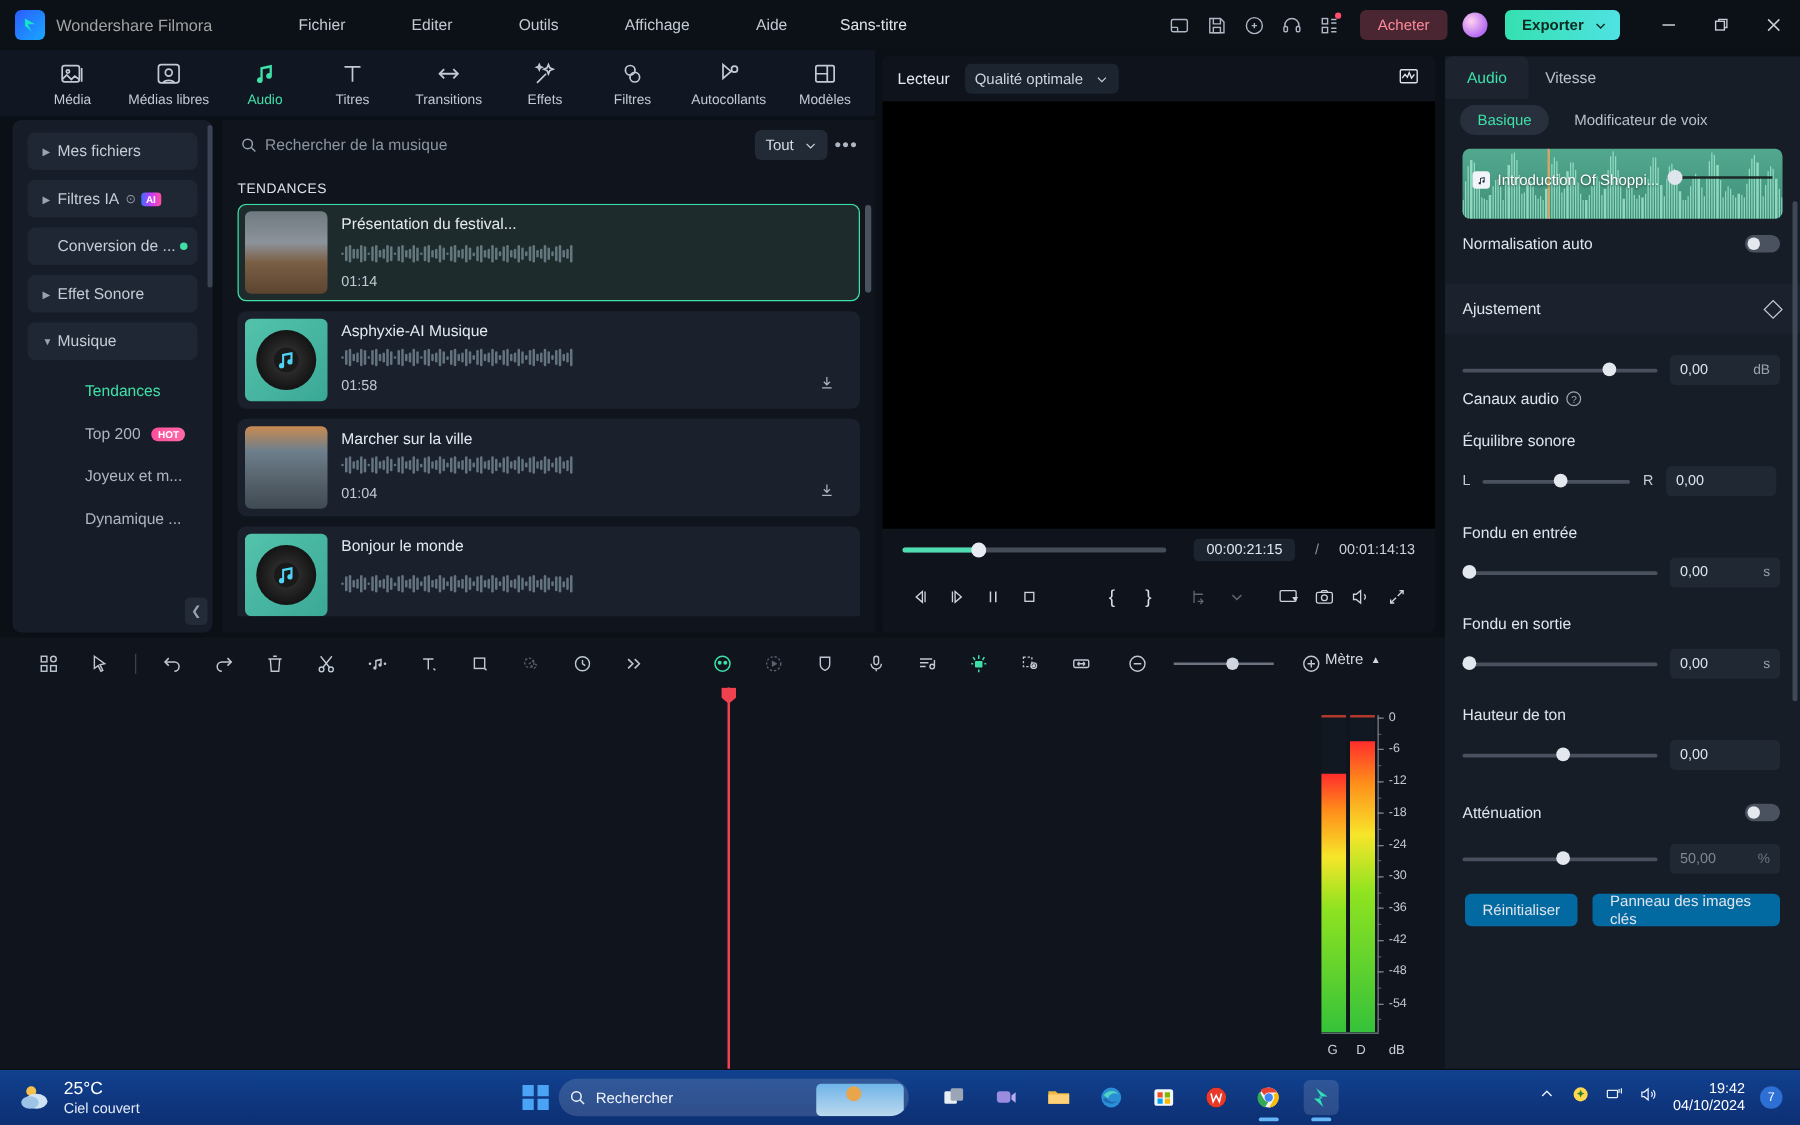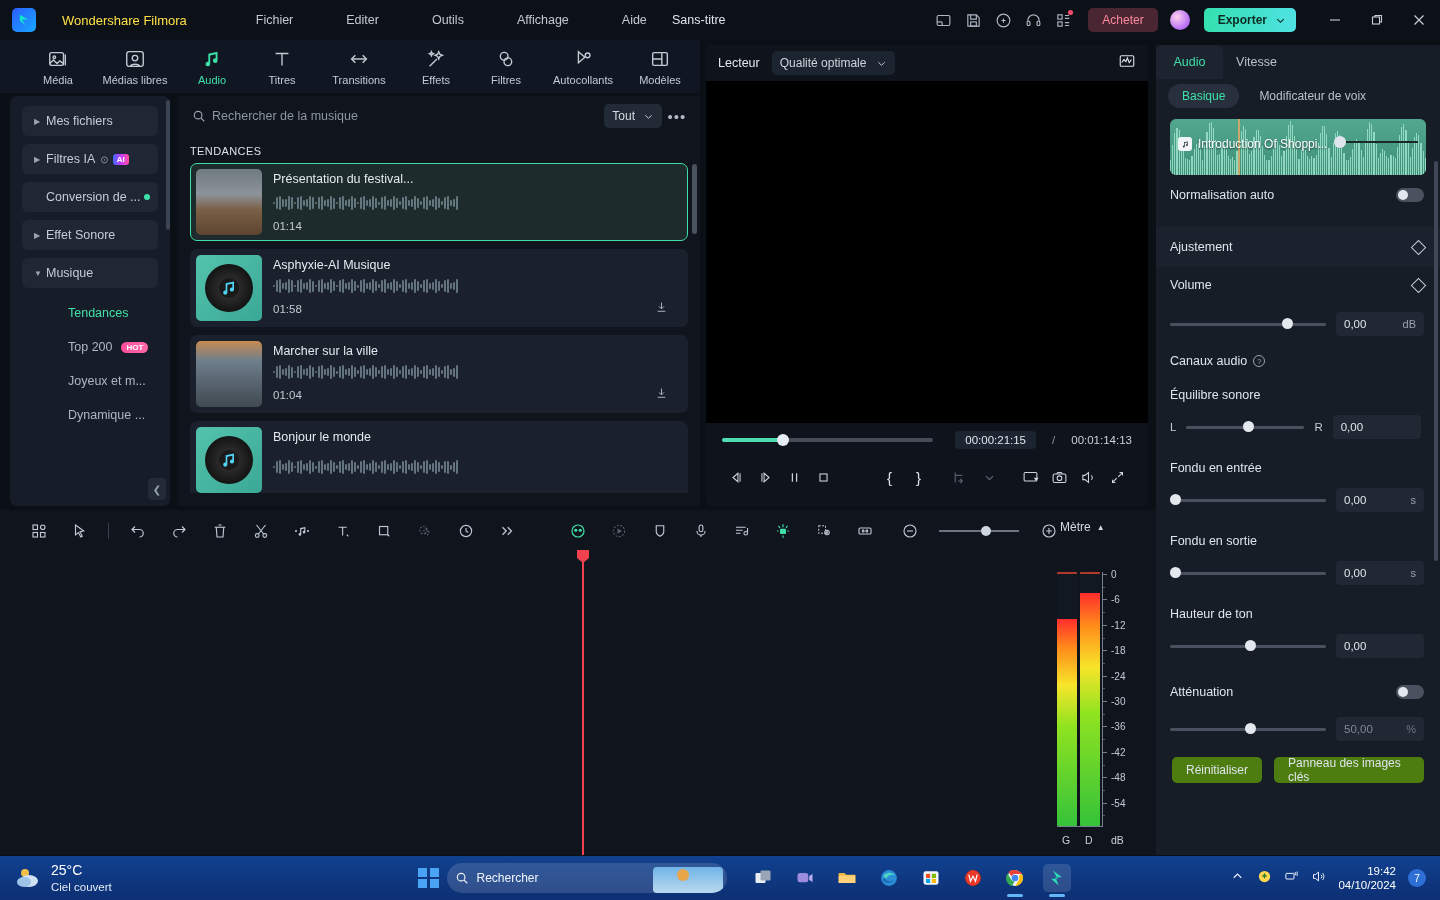--- a/index.html
+++ b/index.html
@@ -17,21 +17,21 @@
   .titlebar {
     position: absolute; left: 0; top: 0; width: 1440px; height: 40px;
     background: #0c1117; display: flex; align-items: center;
   }
   .logo-box {
     width: 24px; height: 24px; margin-left: 12px; border-radius: 5px;
     background: linear-gradient(135deg,#2c5cff,#17a9ff);
     display: flex; align-items: center; justify-content: center;
   }
   .logo-box svg { width: 14px; height: 14px; }
-  .brand { margin-left: 26px; font-size: 13px; color: #fde047; }
+  .brand { margin-left: 9px; font-size: 13px; color: #a3a3a3; }
   .menu { display: flex; margin-left: 42px; gap: 26px; }
   .menu-item { font-size: 12.5px; color: #c3cad4; cursor: default; margin-left: 27px; }
   .doc-title { position: absolute; left: 672px; font-size: 12.5px; color: #dfe4ea; }
   .tb-right { position: absolute; right: 0; top: 0; height: 40px; display: flex; align-items: center; }
   .tb-ico { width: 30px; height: 30px; display: flex; align-items: center; justify-content: center;
             color: #aeb7c3; position: relative; }
   .tb-ico svg { width: 17px; height: 17px; }
   .dotred { position: absolute; right: 5px; top: 5px; width: 5px; height: 5px; border-radius: 50%; background: #ff4d6d; }
   .buy-btn {
     margin-left: 10px; height: 24px; padding: 0 14px; border-radius: 5px;
@@ -237,21 +237,21 @@
     display: flex; align-items: center; justify-content: space-between; padding: 0 10px;
     font-size: 12px; color: #dfe5ec;
   }
   .lr { font-size: 11.5px; color: #c3cad4; }
   .toggle {
     width: 28px; height: 14px; border-radius: 8px; background: #4a525f; position: relative;
   }
   .toggle .knob { position: absolute; left: 2px; top: 2px; width: 10px; height: 10px; border-radius: 50%; background: #e3e8ef; }
   .rbtn-row { display: flex; gap: 12px; padding: 0 16px; margin-top: 16px; }
   .rbtn {
-    height: 26px; border-radius: 5px; background: #4d7c0f; color: #dfe5ec;
+    height: 26px; border-radius: 5px; background: #0369a1; color: #dfe5ec;
     font-size: 12px; display: flex; align-items: center; justify-content: center; padding: 0 14px;
   }
   .rpanel-scroll {
     position: absolute; right: 2px; top: 116px; width: 4px; height: 400px;
     background: #3f4856; border-radius: 2px;
   }
 
   
   .timeline {
     position: absolute; left: 0; top: 510px; width: 1156px; height: 345px;
@@ -1116,36 +1116,32 @@
           <span class="knob"></span>
         </span>
     </div>
 
     <div class="sec-row band" style="margin-top:12px;">
       <span>Ajustement</span>
       <span class="diamond"></span>
     </div>
 
     <div class="ctrl-block">
-      <div class="sec-row" style="height:28px;padding:0;">
-        <span class="ctrl-label">Volume</span>
-        <span class="diamond"></span>
-      </div>
       <div class="slider-row">
         <div class="sl">
             <span class="kn" style="left:72%"></span>
           </div>
         <div class="numbox">
           <span>0,00</span>
           <span class="unit">dB</span>
         </div>
       </div>
     </div>
 
-    <div class="ctrl-block" style="margin-top:14px;">
+    <div class="ctrl-block" style="">
       <div class="ctrl-label">
         <span>Canaux audio</span>
         <span class="qm">?</span>
       </div>
     </div>
 
     <div class="ctrl-block" style="margin-top:16px;">
       <div class="ctrl-label">Équilibre sonore</div>
       <div class="slider-row">
         <span class="lr">L</span>

